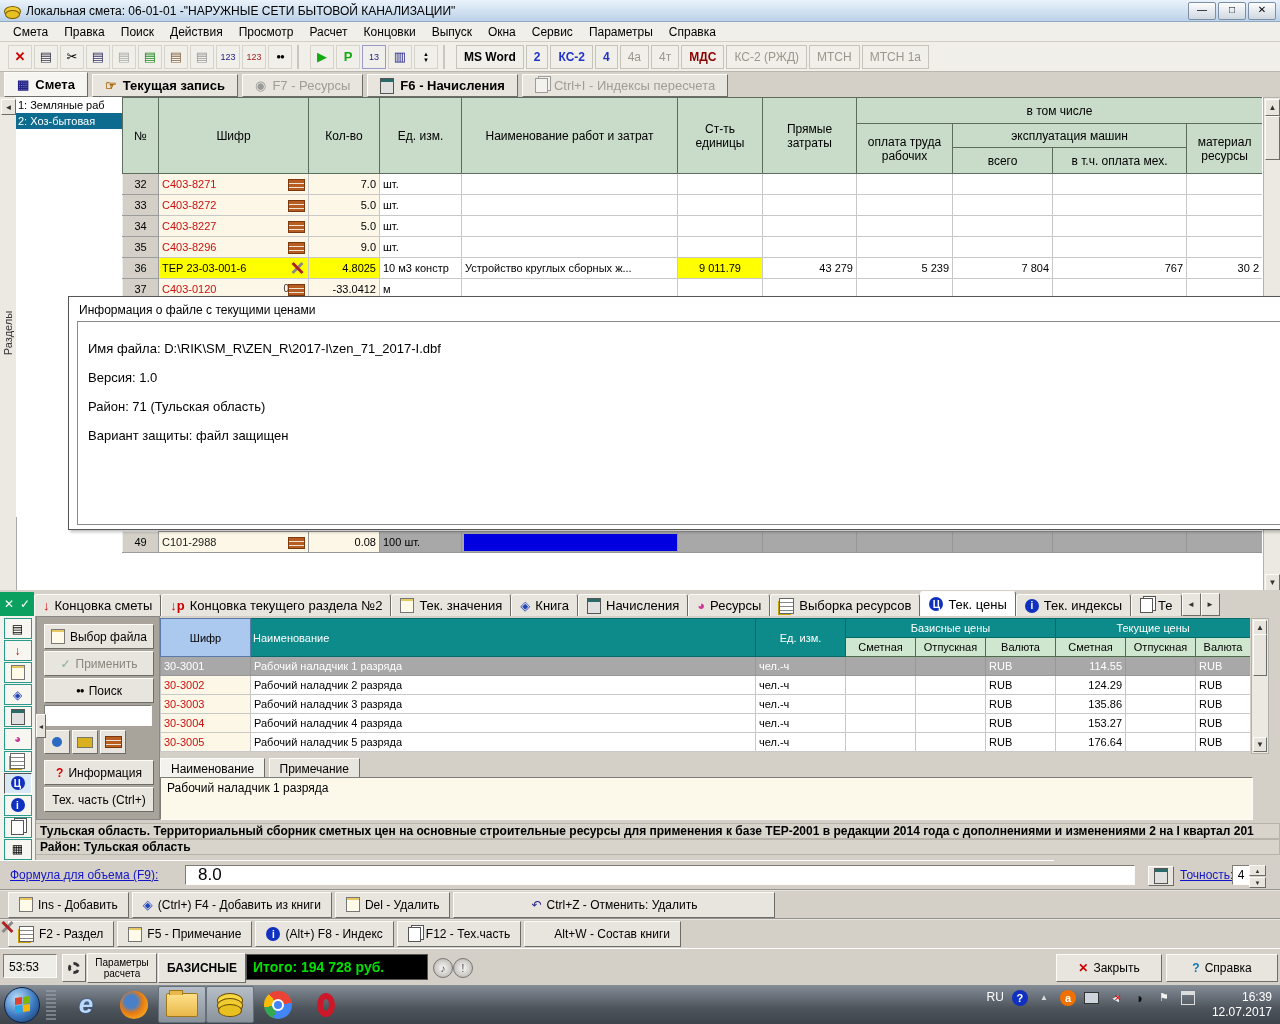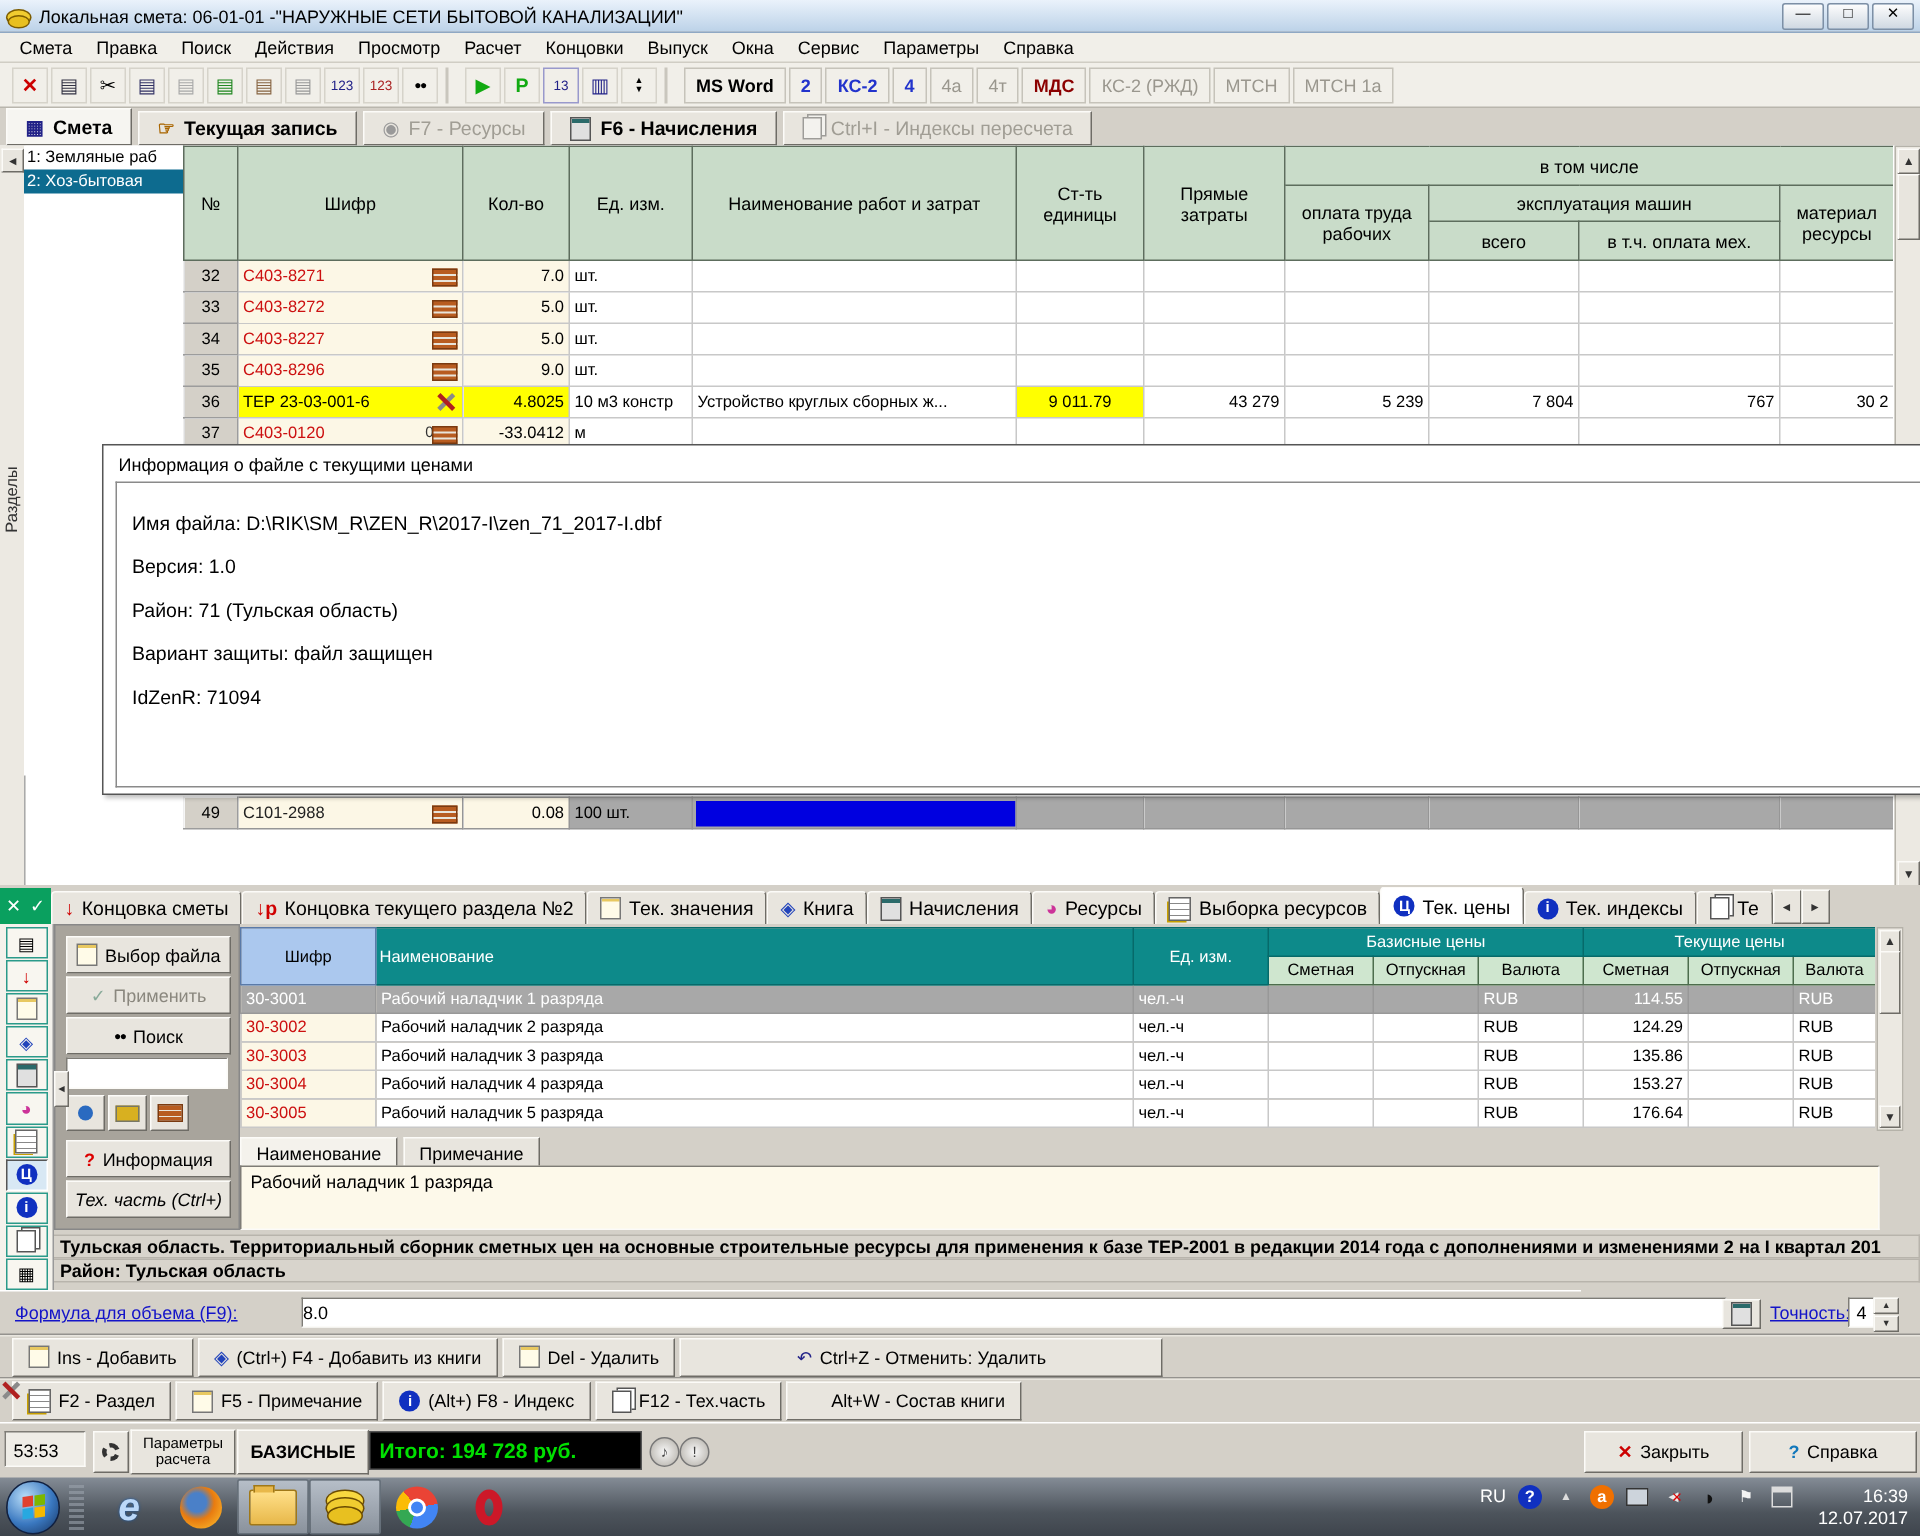--- a/index.html
+++ b/index.html
@@ -389,21 +389,20 @@
     </div>
   </div>
 
   <div id="dialog" class="abs">
     <div class="dtitle">Информация о файле с текущими ценами</div>
     <div class="dbody">
       <div>Имя файла: D:\RIK\SM_R\ZEN_R\2017-I\zen_71_2017-I.dbf</div>
       <div>Версия: 1.0</div>
       <div>Район: 71 (Тульская область)</div>
       <div>Вариант защиты: файл защищен</div>
-      <div>IdZenR: 71094</div>
     </div>
   </div>
 
   <div id="btabs" class="abs">
     <span id="xvbox">
         <span>✕</span>
         <span>✓</span>
       </span>
     <span class="btab">
         <span class="ico-reddown">↓</span>
@@ -499,21 +498,21 @@
             <span style="width:14px;height:9px;background:#d8b020;border:1px solid #776;display:inline-block;"></span>
           </span>
         <span class="raised btn smico">
             <span class="brick" style="position:static;"></span>
           </span>
       </div>
       <div class="pbtn raised btn" style="top:143px;">
           <span style="color:#d00;font-weight:bold;">?</span>
           <span>Информация</span>
         </div>
-      <div class="pbtn raised btn" style="top:170px;font-style:italic;">
+      <div class="pbtn raised btn" style="top:170px;">
           <span>Тех. часть (Ctrl+)</span>
         </div>
     </div>
     <div class="abs sbbtn" style="left:36px;top:98px;width:8px;height:22px;font-size:7px;">◄</div>
 
     <div class="abs" style="left:160px;top:2px;width:1090px;height:134px;overflow:hidden;">
       <table class="res">
         <colgroup>
           <col style="width:90px">
             <col style="width:505px">
@@ -612,21 +611,21 @@
       <span class="dtab">Примечание</span>
     </div>
     <div id="detailbox" class="abs">Рабочий наладчик 1 разряда</div>
 
     <div class="abs statusline" style="top:207px;">Тульская область. Территориальный сборник сметных цен на основные строительные ресурсы для применения к базе ТЕР-2001 в редакции 2014 года с дополнениями и изменениями 2 на I квартал 201</div>
     <div class="abs statusline" style="top:223px;">Район: Тульская область</div>
   </div>
 
   <div id="formulabar" class="abs">
     <span class="abs link" style="left:10px;top:7px;">Формула для объема (F9):</span>
-    <input class="abs sunken" style="left: 201px; top: 4px; width: 950px; height: 20px; box-sizing: border-box; font-size: 12px; padding-left: 0;" value="8.0">
+    <input class="abs sunken" style="left: 185px; top: 4px; width: 950px; height: 20px; box-sizing: border-box; font-size: 17px; padding-left: 12px;" value="8.0">
     <span class="abs raised btn" style="left:1148px;top:5px;width:24px;height:18px;">
         <span class="calcico"></span>
       </span>
     <span class="abs link" style="left:1180px;top:7px;">Точность:</span>
     <span class="abs sunken" style="left:1232px;top:4px;width:16px;height:18px;text-align:center;font-size:12px;line-height:18px;">4</span>
     <span class="abs" style="left:1249px;top:4px;display:flex;flex-direction:column;gap:1px;">
       <span class="sbbtn" style="width:15px;height:9px;font-size:6px;">▲</span>
       <span class="sbbtn" style="width:15px;height:9px;font-size:6px;">▼</span>
     </span>
   </div>

